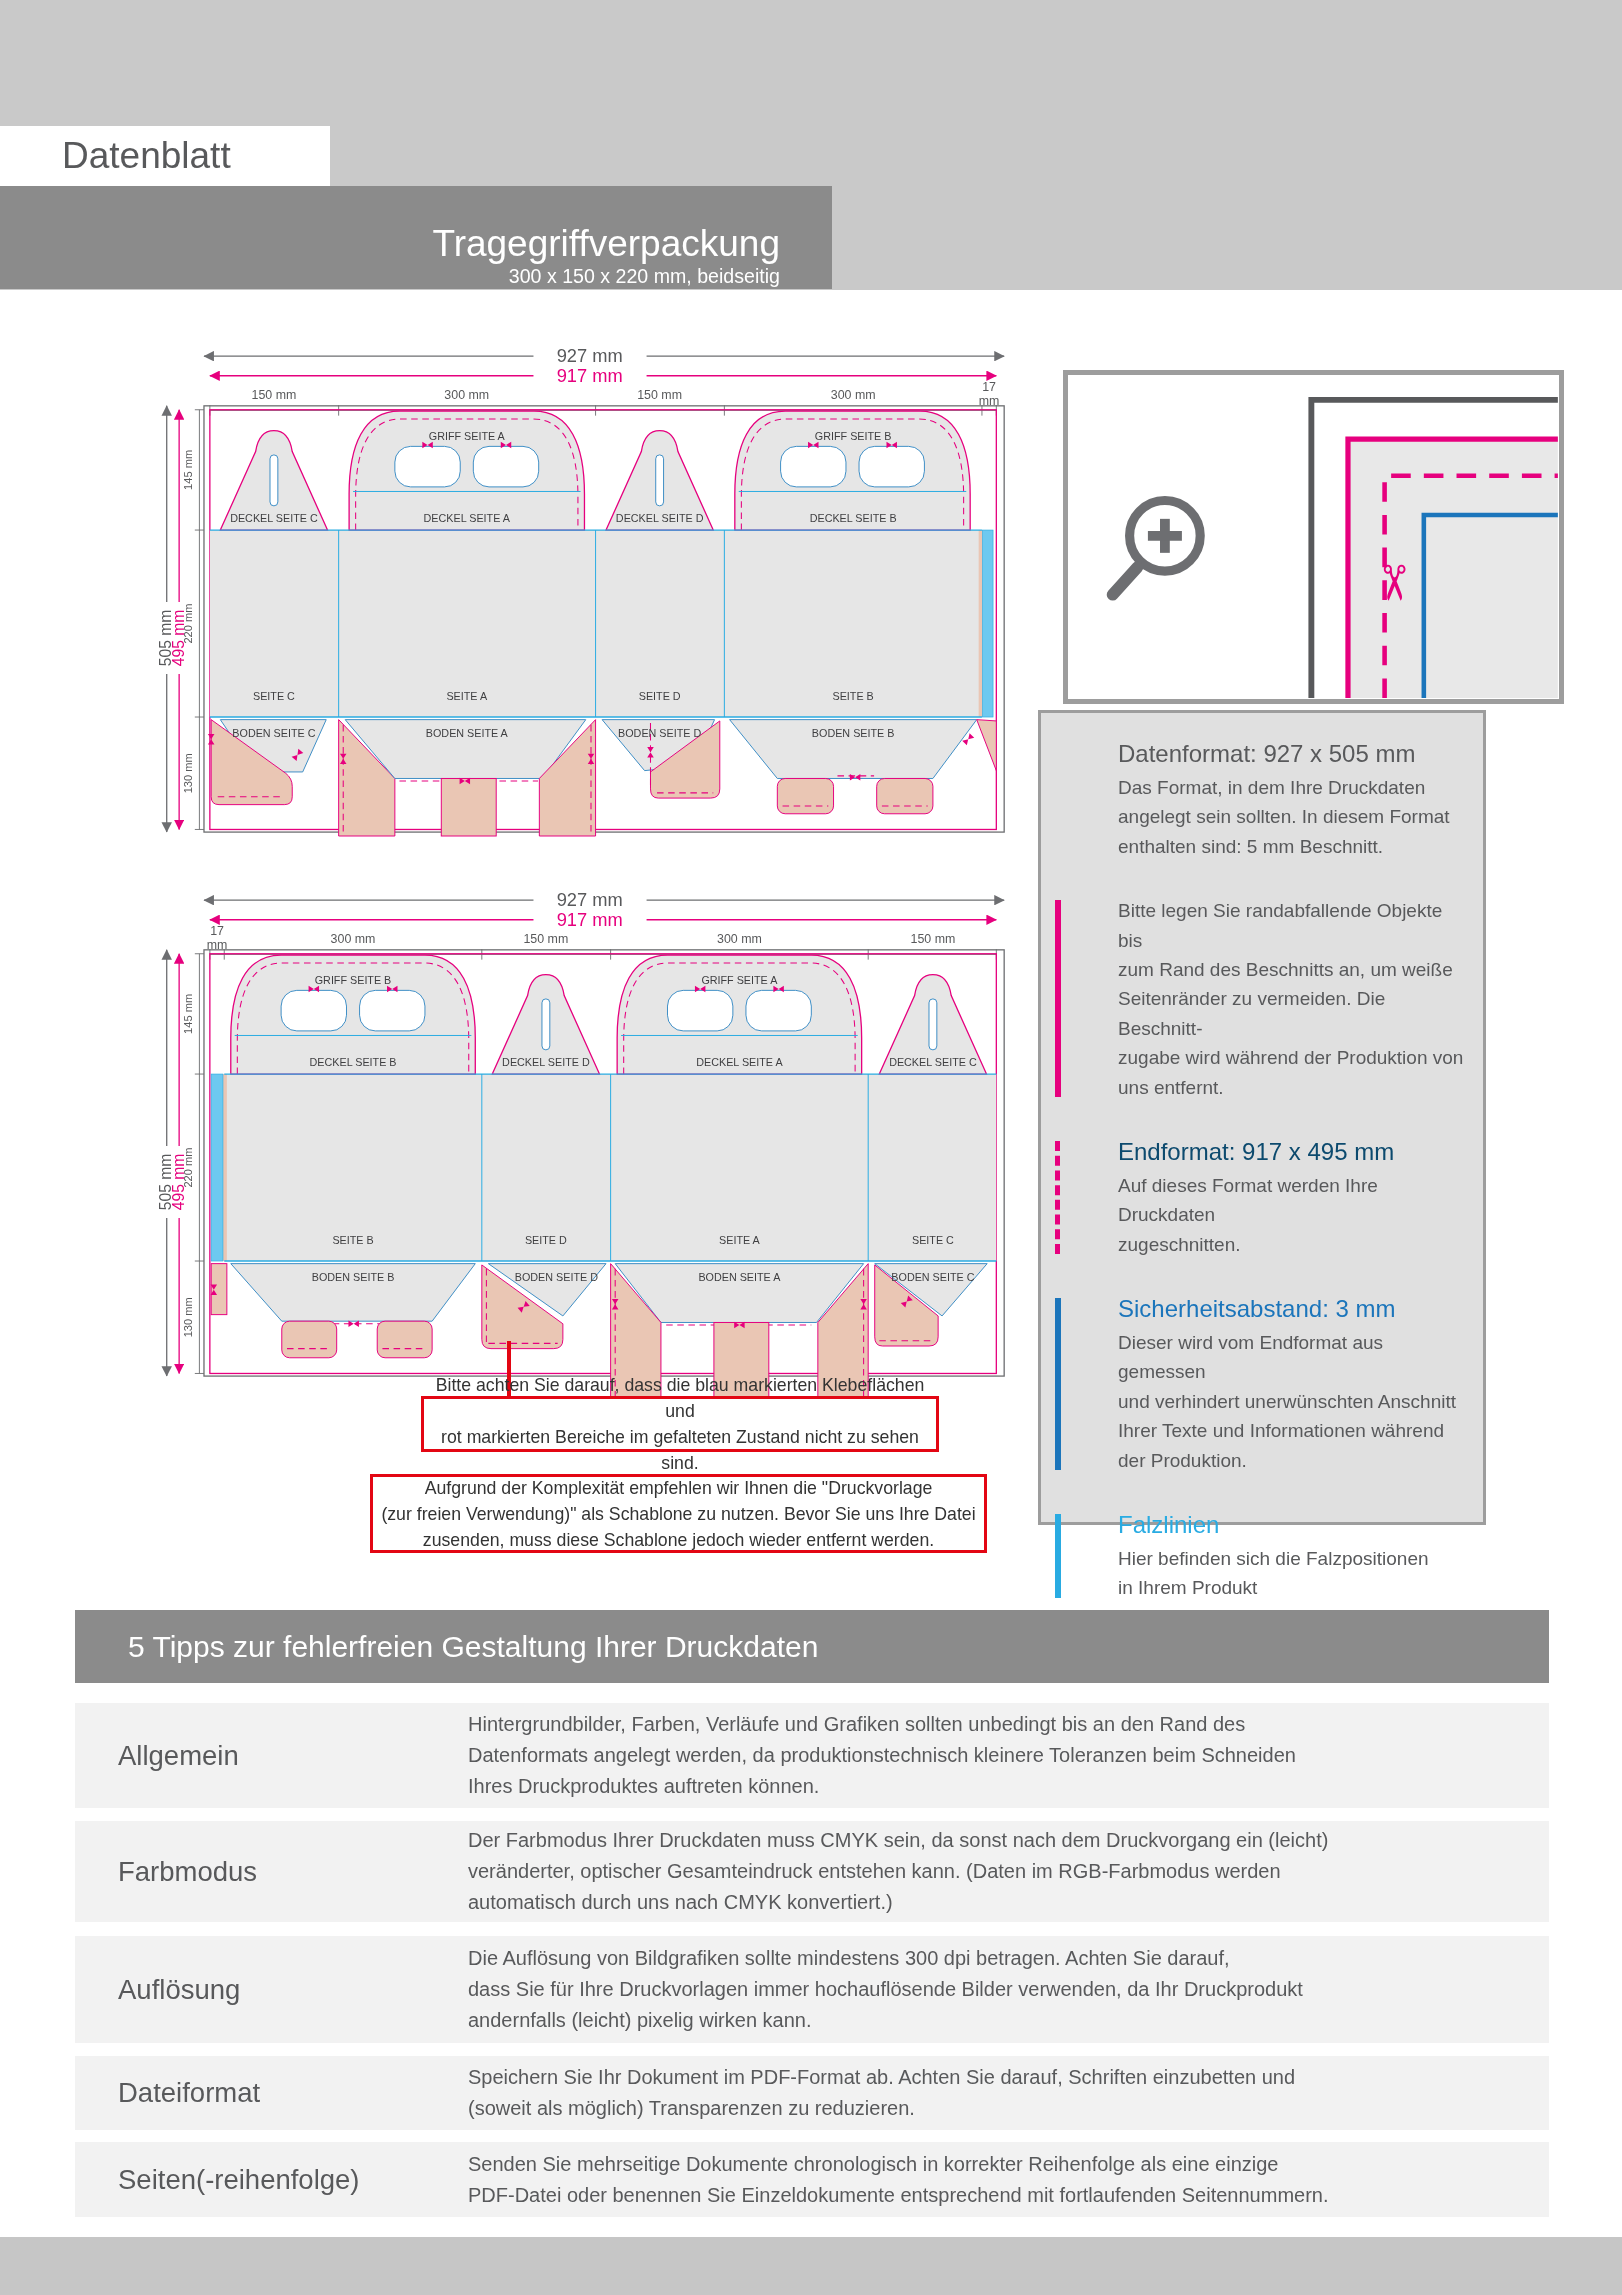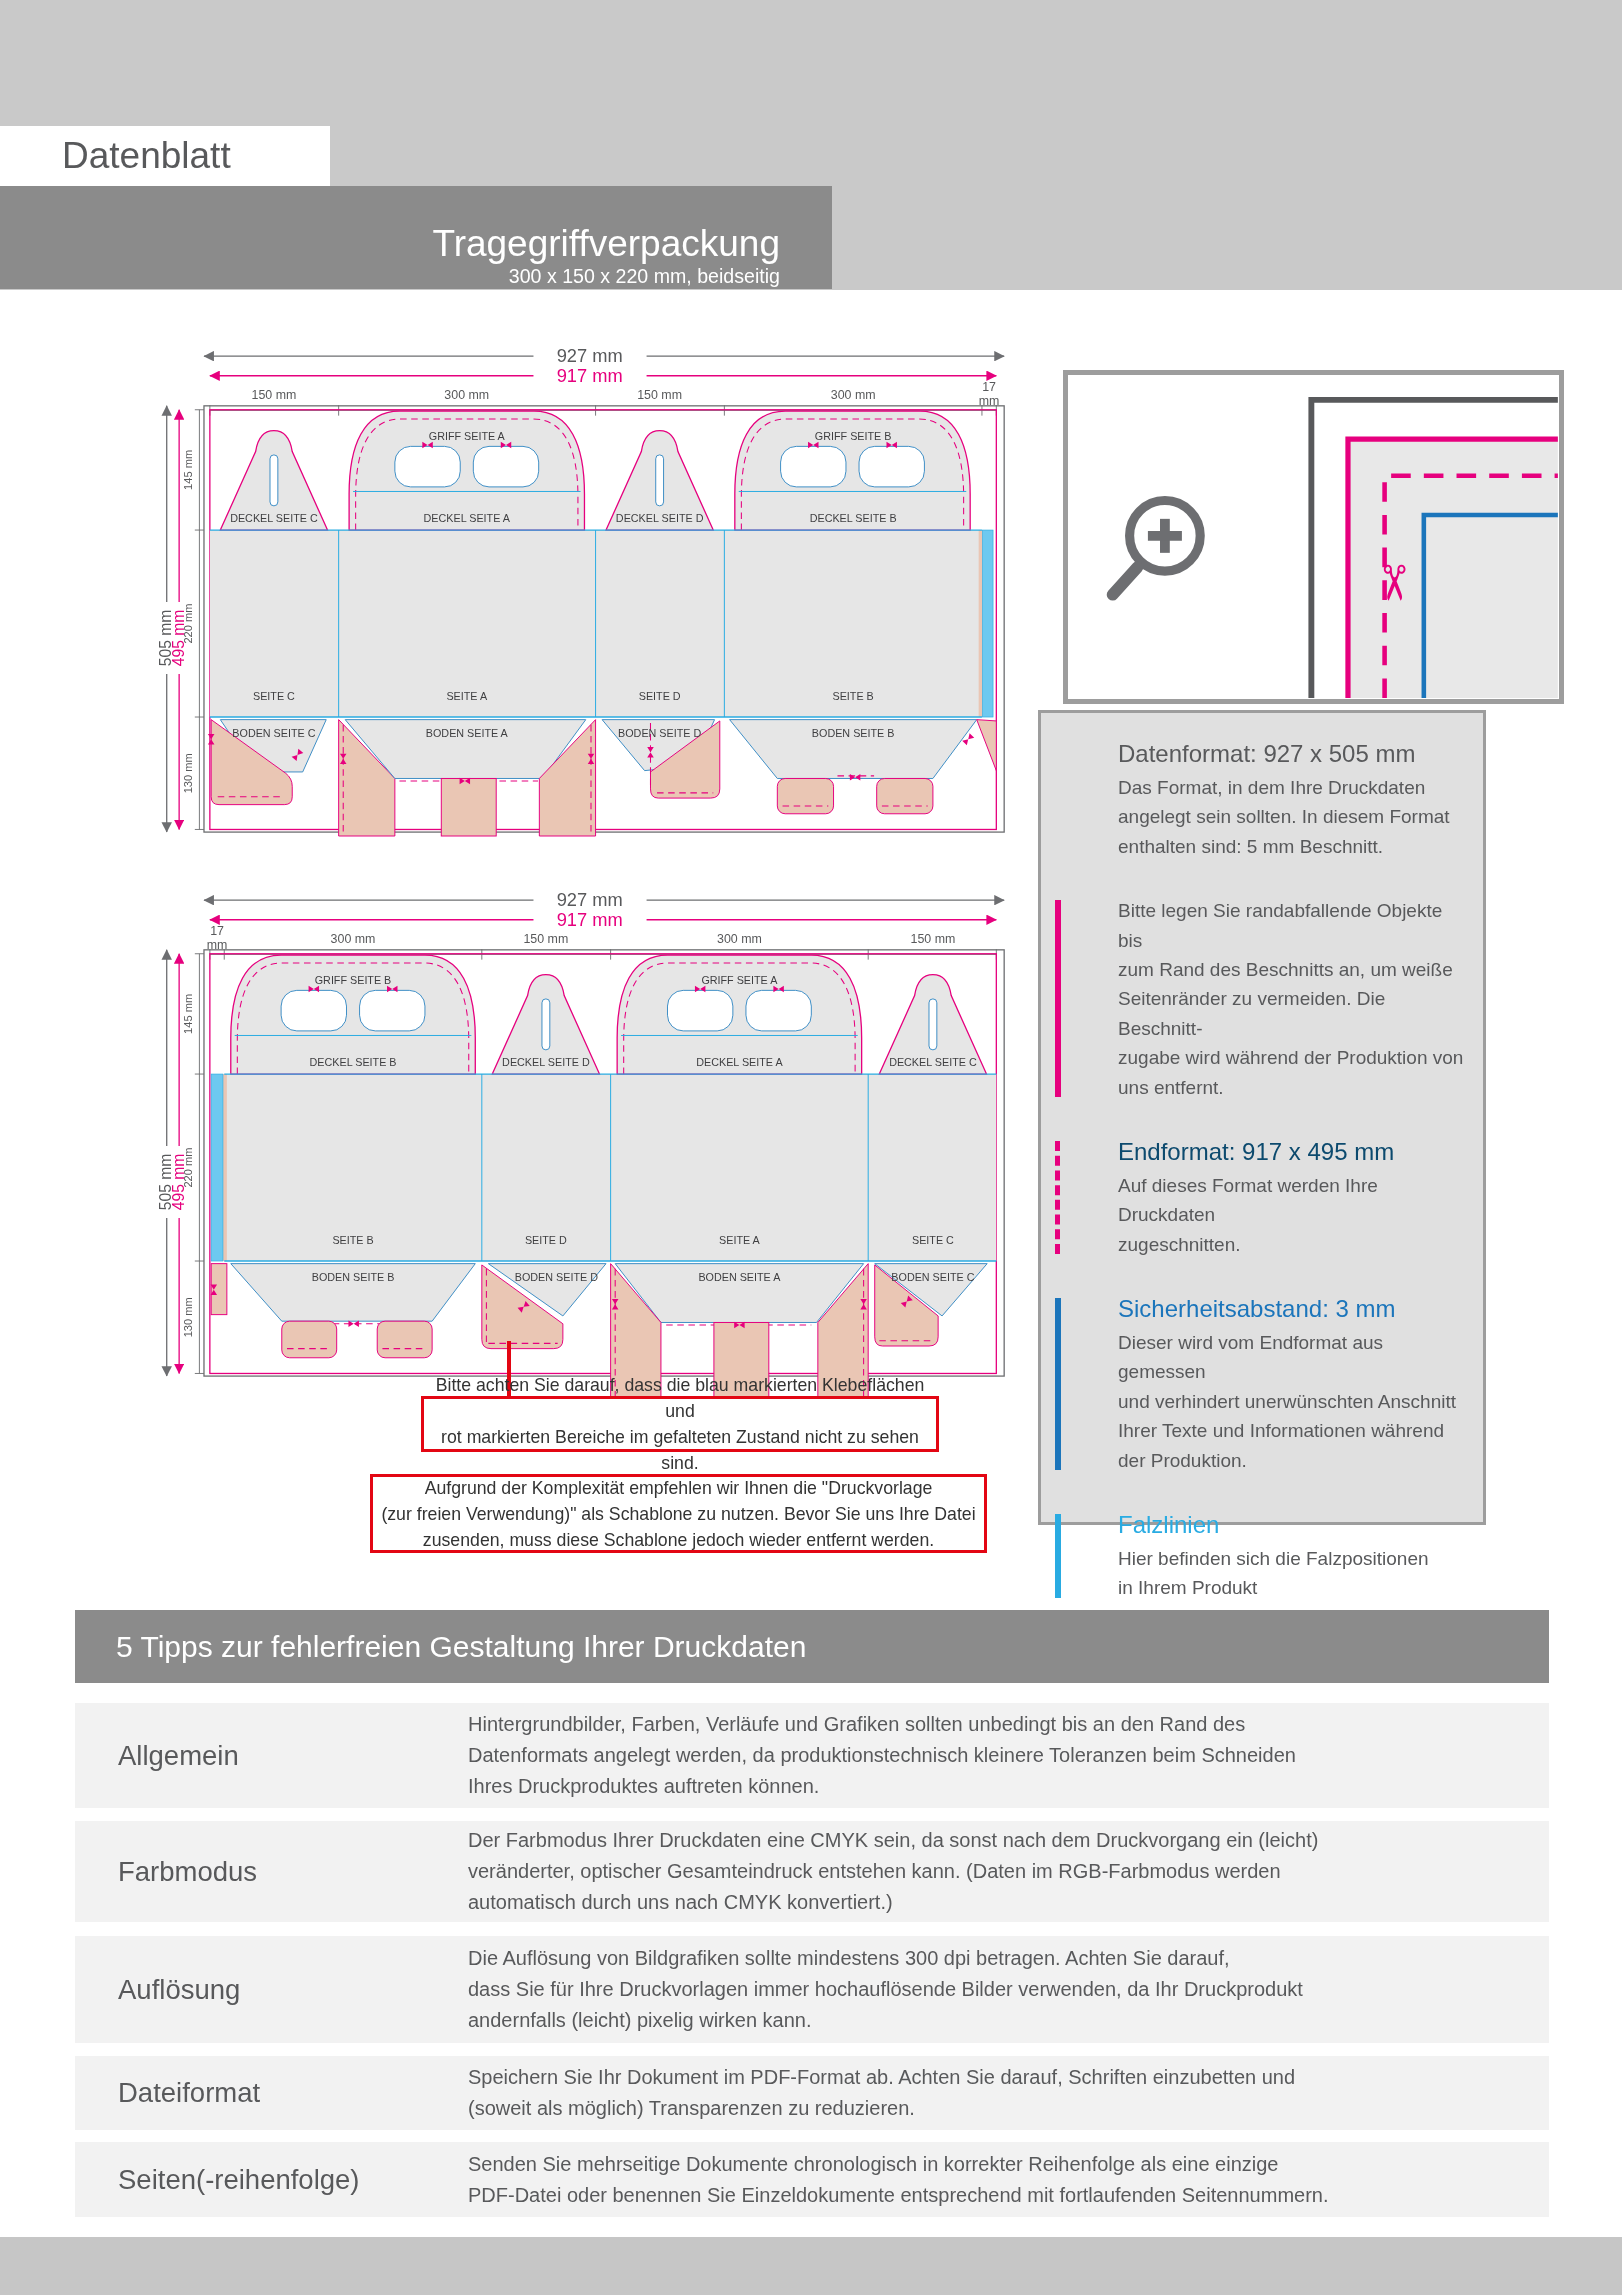--- a/index.html
+++ b/index.html
@@ -38,21 +38,21 @@
   
   .note { position:absolute; background:#fff; border:3.3px solid #e30613; display:flex;
           align-items:center; justify-content:center; text-align:center;
           font-size:17.7px; line-height:26px; color:#333; white-space:pre-line; }
   #note1 { left:421px; top:1396px; width:518px; height:56px; }
   #note2 { left:370px; top:1474px; width:617px; height:79px; }
   .connector { position:absolute; left:507px; top:1341px; width:3.9px; height:56px; background:#e30613; }
 
   
   .tips-band { position:absolute; left:75px; top:1610px; width:1474px; height:73px; background:#8b8b8b;
-               color:#fff; font-size:30px; line-height:73px; padding-left:41px; }
+               color:#fff; font-size:30px; line-height:73px; padding-left:53px; }
   .tip-row { position:absolute; left:75px; width:1474px; background:#f2f2f2; display:flex; align-items:center; }
   .tip-label { width:393px; padding-left:43px; font-size:27.5px; color:#58595b; flex:none; }
   .tip-text  { font-size:20px; line-height:31px; color:#58595b; white-space:pre-line; }
   #row1 { top:1703px; height:105px; }
   #row2 { top:1821px; height:101px; }
   #row3 { top:1936px; height:107px; }
   #row4 { top:2056px; height:74px; }
   #row5 { top:2142px; height:75px; }
   .band-bottom { position:absolute; left:0; top:2237px; width:1623px; height:58px; background:#c6c6c6; }
 
@@ -394,21 +394,21 @@
   <div class="tips-band">5 Tipps zur fehlerfreien Gestaltung Ihrer Druckdaten</div>
 
   <div class="tip-row" id="row1">
     <div class="tip-label">Allgemein</div>
     <div class="tip-text">Hintergrundbilder, Farben, Verläufe und Grafiken sollten unbedingt bis an den Rand des
 Datenformats angelegt werden, da produktionstechnisch kleinere Toleranzen beim Schneiden
 Ihres Druckproduktes auftreten können.</div>
   </div>
   <div class="tip-row" id="row2">
     <div class="tip-label">Farbmodus</div>
-    <div class="tip-text">Der Farbmodus Ihrer Druckdaten eine CMYK sein, da sonst nach dem Druckvorgang ein (leicht)
+    <div class="tip-text">Der Farbmodus Ihrer Druckdaten muss CMYK sein, da sonst nach dem Druckvorgang ein (leicht)
 veränderter, optischer Gesamteindruck entstehen kann. (Daten im RGB-Farbmodus werden
 automatisch durch uns nach CMYK konvertiert.)</div>
   </div>
   <div class="tip-row" id="row3">
     <div class="tip-label">Auflösung</div>
     <div class="tip-text">Die Auflösung von Bildgrafiken sollte mindestens 300 dpi betragen. Achten Sie darauf,
 dass Sie für Ihre Druckvorlagen immer hochauflösende Bilder verwenden, da Ihr Druckprodukt
 andernfalls (leicht) pixelig wirken kann.</div>
   </div>
   <div class="tip-row" id="row4">

